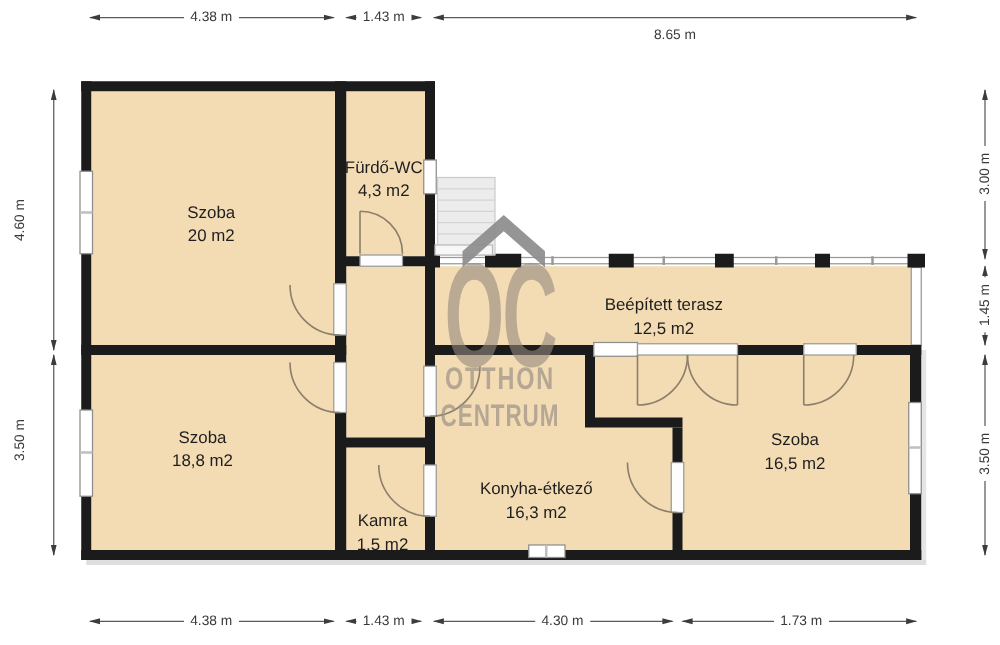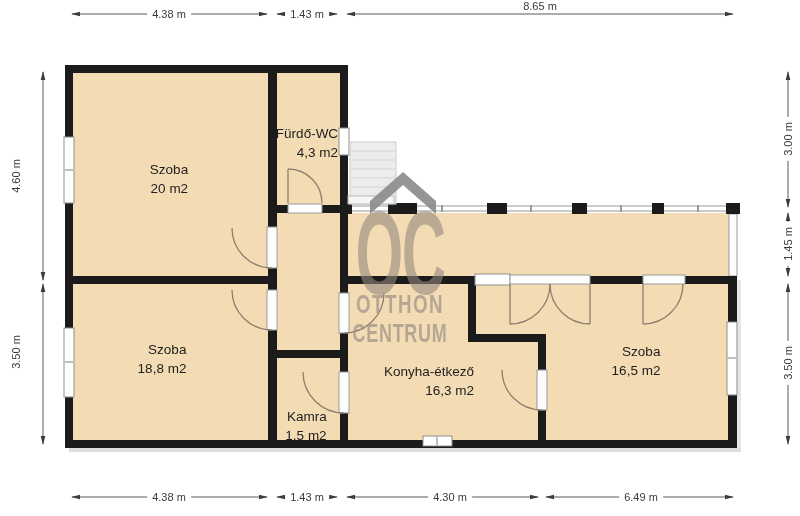--- a/index.html
+++ b/index.html
@@ -1,21 +1,21 @@
 <!DOCTYPE html>
 <html><head>
 <meta charset="utf-8">
 <style>
   html,body{margin:0;padding:0;background:#fff;}
   .stage{position:relative;width:800px;height:516px;background:#ffffff;overflow:hidden;
          font-family:"Liberation Sans",sans-serif;}
   .stage svg{position:absolute;left:0;top:0;}
   .rlabel{position:absolute;transform:translate(-50%,-50%);text-align:center;
           font-size:13.5px;color:#1e1e1e;line-height:19px;white-space:nowrap;z-index:3;}
-  .rlabel span{display:block;text-align:right;}
+  .rlabel span{display:block;}
   .dlabel{position:absolute;transform:translate(-50%,-50%);font-size:11px;color:#3a3a3a;
           background:#ffffff;padding:0 5px;white-space:nowrap;z-index:3;}
   .dlabel.rot{transform:translate(-50%,-50%) rotate(-90deg);}
   .wm{position:absolute;z-index:4;font-weight:bold;white-space:nowrap;}
   .wm-oc{left:400px;top:253px;transform:translate(-50%,-50%) scaleX(.52);
          font-size:118px;letter-spacing:-3px;color:rgba(148,137,126,.6);}
   .wm-line1{left:400px;top:304px;transform:translate(-50%,-50%) scaleX(.75);
          font-size:25px;letter-spacing:2px;color:rgba(157,147,136,.72);}
   .wm-line2{left:400px;top:333px;transform:translate(-50%,-50%) scaleX(.72);
          font-size:25px;letter-spacing:1px;color:rgba(157,147,136,.72);}
@@ -167,36 +167,40 @@
   <span>4,3 m2</span>
 </div>
 <div class="rlabel" style="left:162px;top:359px">
   <span>Szoba</span>
   <span>18,8 m2</span>
 </div>
 <div class="rlabel" style="left:306px;top:426px">
   <span>Kamra</span>
   <span>1,5 m2</span>
 </div>
-<div class="rlabel" style="left:429px;top:381px">
+<div class="rlabel" style="left:429px;top:400px">
   <span>Konyha-étkező</span>
   <span>16,3 m2</span>
+</div>
+<div class="rlabel" style="left:531px;top:253px">
+  <span>Beépített terasz</span>
+  <span>12,5 m2</span>
 </div>
 <div class="rlabel" style="left:636px;top:361px">
   <span>Szoba</span>
   <span>16,5 m2</span>
 </div>
 
 <div class="dlabel" style="left:169px;top:14px">4.38 m</div>
 <div class="dlabel" style="left:307px;top:14px">1.43 m</div>
-<div class="dlabel" style="left:540px;top:6px">8.65 m</div>
+<div class="dlabel" style="left:540px;top:28px">8.65 m</div>
 <div class="dlabel" style="left:169px;top:497px">4.38 m</div>
 <div class="dlabel" style="left:307px;top:497px">1.43 m</div>
 <div class="dlabel" style="left:450px;top:497px">4.30 m</div>
-<div class="dlabel" style="left:641px;top:497px">6.49 m</div>
+<div class="dlabel" style="left:641px;top:497px">1.73 m</div>
 <div class="dlabel rot" style="left:16px;top:176px">4.60 m</div>
 <div class="dlabel rot" style="left:16px;top:352px">3.50 m</div>
 <div class="dlabel rot" style="left:788px;top:139px">3.00 m</div>
 <div class="dlabel rot" style="left:788px;top:244px">1.45 m</div>
 <div class="dlabel rot" style="left:788px;top:363px">3.50 m</div>
 
 <div class="wm wm-oc">OC</div>
 <div class="wm wm-line1">OTTHON</div>
 <div class="wm wm-line2">CENTRUM</div>
 

